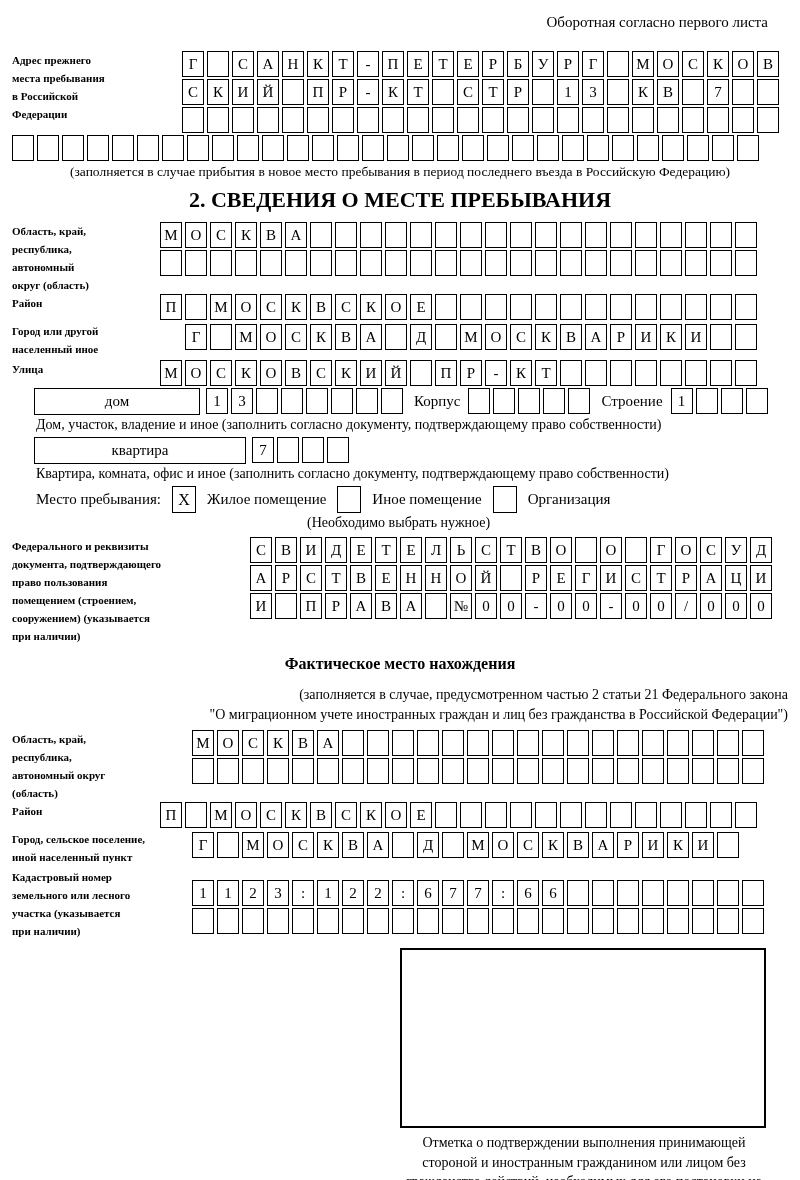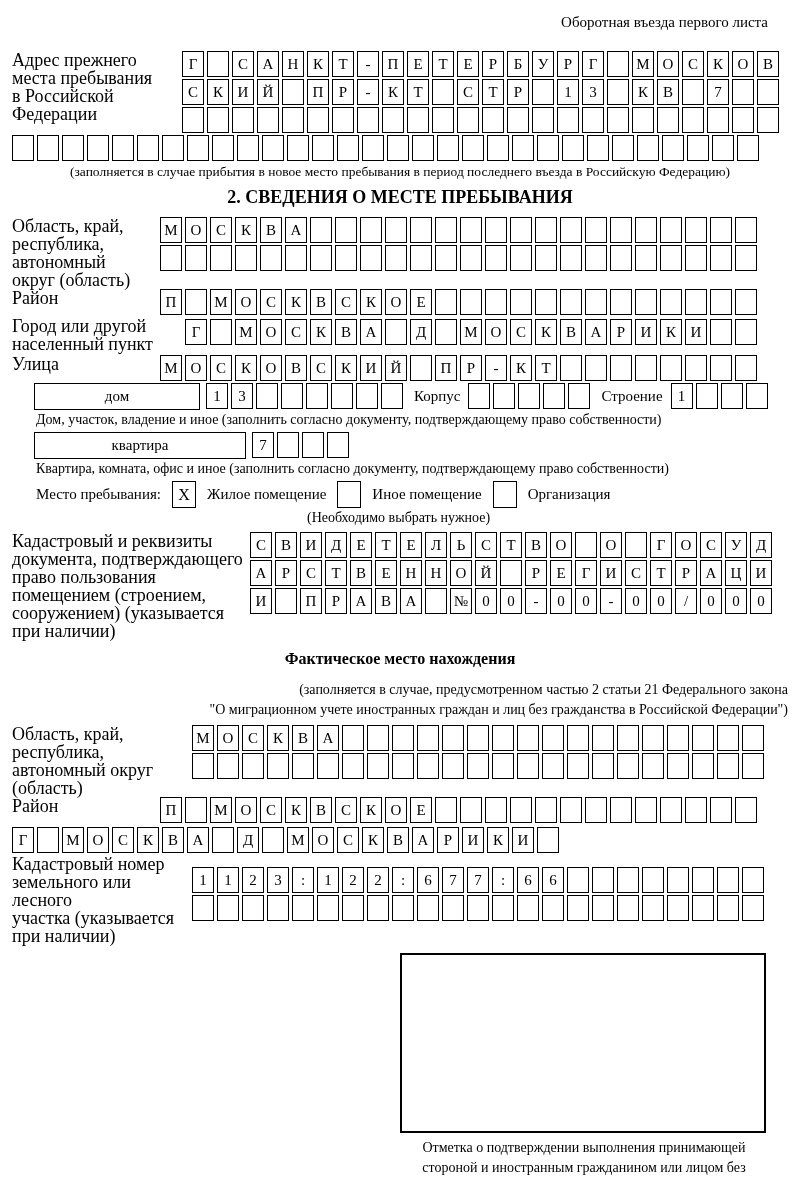--- a/index.html
+++ b/index.html
@@ -2,33 +2,33 @@
 <html><head>
 <meta charset="utf-8">
 <style>
   html,body{margin:0;padding:0;background:#fff;}
   body{width:800px;height:1180px;color:#000;
        font-family:"Liberation Serif","DejaVu Serif",serif;font-size:15px;overflow:hidden;}
   .page{padding:14px 12px 0 12px;box-sizing:border-box;}
   .hdr{text-align:right;padding-right:20px;font-size:15px;margin-bottom:20px;}
 
   .frow{display:flex;align-items:flex-start;}
-  .lbl{flex:0 0 auto;line-height:18px;font-size:18px;}
+  .lbl{flex:0 0 auto;line-height:18px;font-size:11px;font-weight:bold;}
   .w170{width:170px;} .w148{width:148px;} .w180{width:180px;} .w238{width:238px;}
 
   .cells{display:flex;flex:0 0 auto;}
   .cell{box-sizing:border-box;width:22px;height:26px;border:1.7px solid #000;
         margin-right:3px;display:flex;align-items:center;justify-content:center;
         font-size:15px;flex:0 0 auto;background:#fff;}
   .rowgap{margin-bottom:2px;}
   .indent25{margin-left:25px;}
 
   .footnote{font-size:13.5px;text-align:center;margin:3px 0 5px 0;}
   .cap{font-size:14px;margin:2px 0 4px 24px;}
-  .title{font-weight:bold;text-align:center;font-size:18px;margin:7px 0 9px 0;}
+  .title{font-weight:bold;text-align:center;font-size:22px;margin:7px 0 9px 0;}
   .title3{font-weight:bold;text-align:center;font-size:16px;margin:10px 0 12px 0;}
   .subt{font-size:14px;text-align:right;line-height:20px;margin-bottom:5px;}
 
   .domrow{display:flex;align-items:flex-start;margin-left:22px;margin-bottom:2px;font-family:Liberation Serif, serif;}
   .widebox{box-sizing:border-box;border:1.7px solid #000;height:27px;
            display:flex;align-items:center;justify-content:center;flex:0 0 auto;background:#fff;}
   .wb-dom{width:166px;margin-right:6px;}
   .wb-kv{width:212px;margin-right:6px;}
   .inlbl{line-height:27px;margin:0 8px;flex:0 0 auto;}
 
@@ -38,21 +38,21 @@
   .mnote{font-size:14px;margin:2px 0 6px 0;padding-left:295px;}
 
   .stamp{box-sizing:border-box;margin:8px 0 0 388px;width:366px;height:180px;border:2px solid #000;background:#fff;}
   .stampcap{margin:5px 0 0 386px;width:372px;text-align:center;font-size:14px;line-height:19.5px;}
 </style>
 </head>
 <body>
 
 <div class="page">
 
-  <div class="hdr">Оборотная въезда первого листа</div>
+  <div class="hdr">Оборотная согласно первого листа</div>
 
   <div class="frow">
     <div class="lbl w170">
       <div>Адрес прежнего</div>
       <div>места пребывания</div>
       <div>в Российской</div>
       <div>Федерации</div>
     </div>
     <div>
       <div class="cells rowgap">
@@ -260,21 +260,21 @@
         <span class="cell"></span>
         <span class="cell"></span>
         <span class="cell"></span>
         <span class="cell"></span>
       </div>
   </div>
 
   <div class="frow rowgap">
     <div class="lbl w148">
       <div>Город или другой</div>
-      <div>населенный пункт</div>
+      <div>населенный иное</div>
     </div>
     <div class="cells indent25" style="margin-top:2px">
         <span class="cell">Г</span>
         <span class="cell"></span>
         <span class="cell">М</span>
         <span class="cell">О</span>
         <span class="cell">С</span>
         <span class="cell">К</span>
         <span class="cell">В</span>
         <span class="cell">А</span>
@@ -377,21 +377,21 @@
     <span>Жилое помещение</span>
     <span class="cb"></span>
     <span>Иное помещение</span>
     <span class="cb"></span>
     <span>Организация</span>
   </div>
   <div class="mnote">(Необходимо выбрать нужное)</div>
 
   <div class="frow">
     <div class="lbl w238">
-      <div>Кадастровый и реквизиты</div>
+      <div>Федерального и реквизиты</div>
       <div>документа, подтверждающего</div>
       <div>право пользования</div>
       <div>помещением (строением,</div>
       <div>сооружением) (указывается</div>
       <div>при наличии)</div>
     </div>
     <div>
       <div class="cells rowgap">
           <span class="cell">С</span>
           <span class="cell">В</span>
@@ -555,20 +555,24 @@
         <span class="cell"></span>
         <span class="cell"></span>
         <span class="cell"></span>
         <span class="cell"></span>
         <span class="cell"></span>
         <span class="cell"></span>
       </div>
   </div>
 
   <div class="frow rowgap">
+    <div class="lbl w180">
+      <div>Город, сельское поселение,</div>
+      <div>иной населенный пункт</div>
+    </div>
     <div class="cells" style="margin-top:2px">
         <span class="cell">Г</span>
         <span class="cell"></span>
         <span class="cell">М</span>
         <span class="cell">О</span>
         <span class="cell">С</span>
         <span class="cell">К</span>
         <span class="cell">В</span>
         <span class="cell">А</span>
         <span class="cell"></span>

